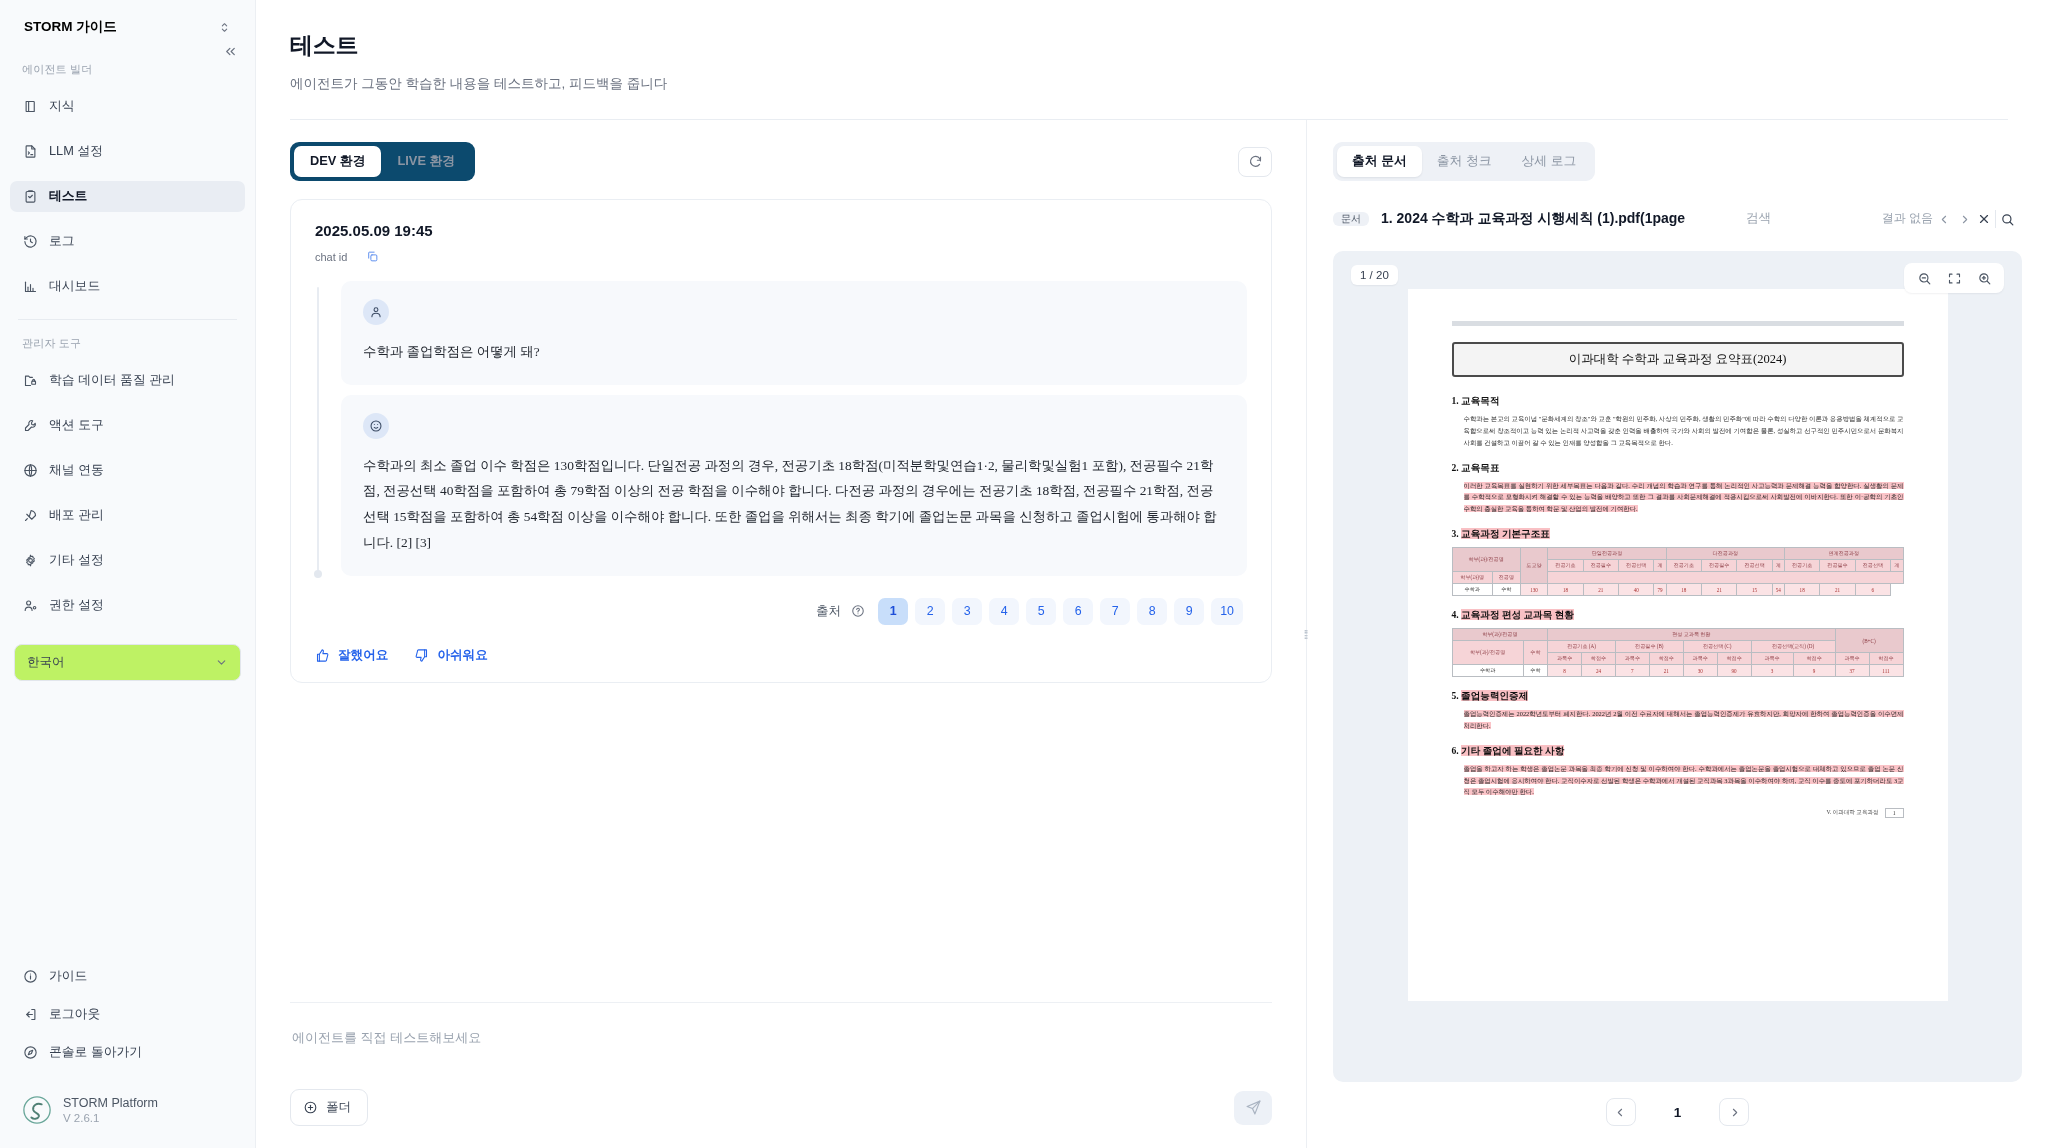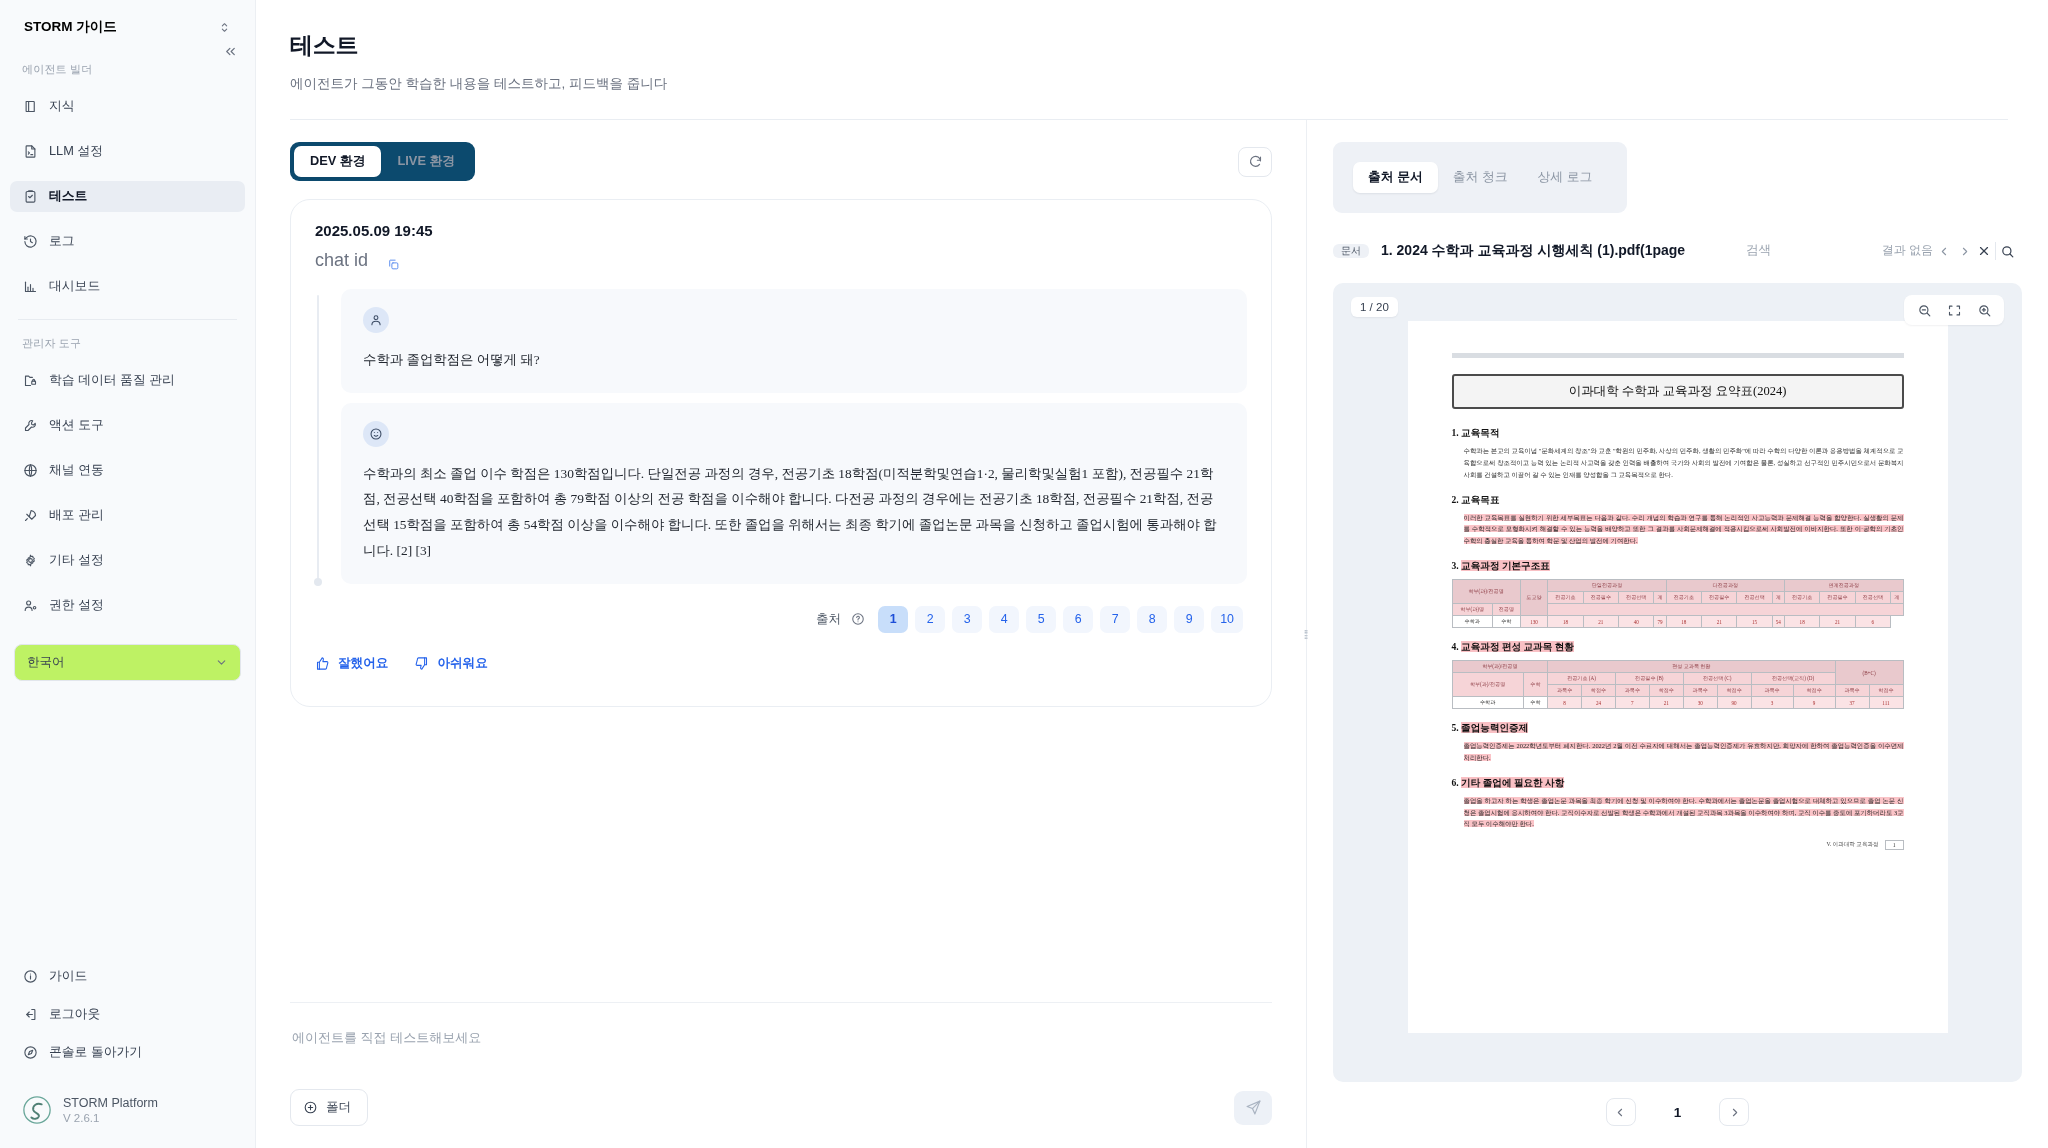--- a/index.html
+++ b/index.html
@@ -76,25 +76,25 @@
   .envtab {
     padding: 7px 16px; font-size: 12.8px; border-radius: 7px; color: #8b95a3; cursor: pointer; font-weight: 600;
   }
   .envtab.active { background: #fff; color: #111827; box-shadow: 0 1px 2px rgba(16,24,40,.08); }
   .refresh-btn {
     width: 34px; height: 30px; border: 1px solid #e4e8ee; border-radius: 8px; background: #fff;
     display: flex; align-items: center; justify-content: center; color: #6b7280; cursor: pointer;
   }
 
   .chat-card {
-    margin: 18px 34px 0 34px; border: 1px solid #eaeef3; border-radius: 20px; background: #fff;
-    padding: 22px 24px 34px 24px;
+    margin: 18px 34px 0 34px; border: 1px solid #eaeef3; border-radius: 12px; background: #fff;
+    padding: 22px 24px 18px 24px;
   }
   .chat-ts { font-size: 15px; font-weight: 700; color: #111827; }
-  .chat-id { font-size: 18px; color: #6b7280; margin-top: 11px; display: flex; align-items: flex-end; gap: 19px; }
+  .chat-id { font-size: 11px; color: #6b7280; margin-top: 11px; display: flex; align-items: flex-end; gap: 19px; }
 
   .thread { margin-top: 18px; padding-left: 26px; position: relative; }
   .thread:before {
     content:""; position: absolute; left: 2px; top: 6px; bottom: 4px; width: 2px;
     background: #e8ecf2; border-radius: 2px;
   }
   .thread:after {
     content:""; position:absolute; left:-1px; bottom:-2px; width:8px; height:8px; border-radius:50%;
     background:#e3e8ef;
   }
@@ -137,21 +137,21 @@
 
   .drag-handle {
     position: absolute; right: -4px; top: 50%; transform: translateY(-50%);
     width: 10px; height: 26px; display: flex; align-items: center; justify-content: center;
     color: #b9c1cc; font-size: 13px; letter-spacing: -2px; cursor: col-resize; z-index: 4;
   }
 
   
   .right-pane { flex: 1; min-width: 0; border-left: 1px solid #eceff3; display: flex; flex-direction: column; }
   .rp-top { padding: 22px 26px 0 26px; }
-  .doctabs { display: inline-flex; background: #eef1f6; border-radius: 9px; padding: 20px; }
+  .doctabs { display: inline-flex; background: #eef1f6; border-radius: 9px; padding: 4px; }
   .doctab { padding: 7px 15px; font-size: 12.8px; border-radius: 7px; color: #8b95a3; cursor: pointer; }
   .doctab.active { background: #fff; color: #111827; font-weight: 700; box-shadow: 0 1px 2px rgba(16,24,40,.08); }
 
   .docbar { display: flex; align-items: center; gap: 12px; padding: 22px 26px 0 26px; }
   .doc-badge { background: #eef1f6; border-radius: 6px; padding: 0 8px; font-size: 10px; color: #4b5563; flex: 0 0 auto; }
   .doc-title {
     font-size: 14px; font-weight: 700; color: #111827; white-space: nowrap; overflow: hidden;
     text-overflow: clip; max-width: 330px;
   }
   .doc-search {

